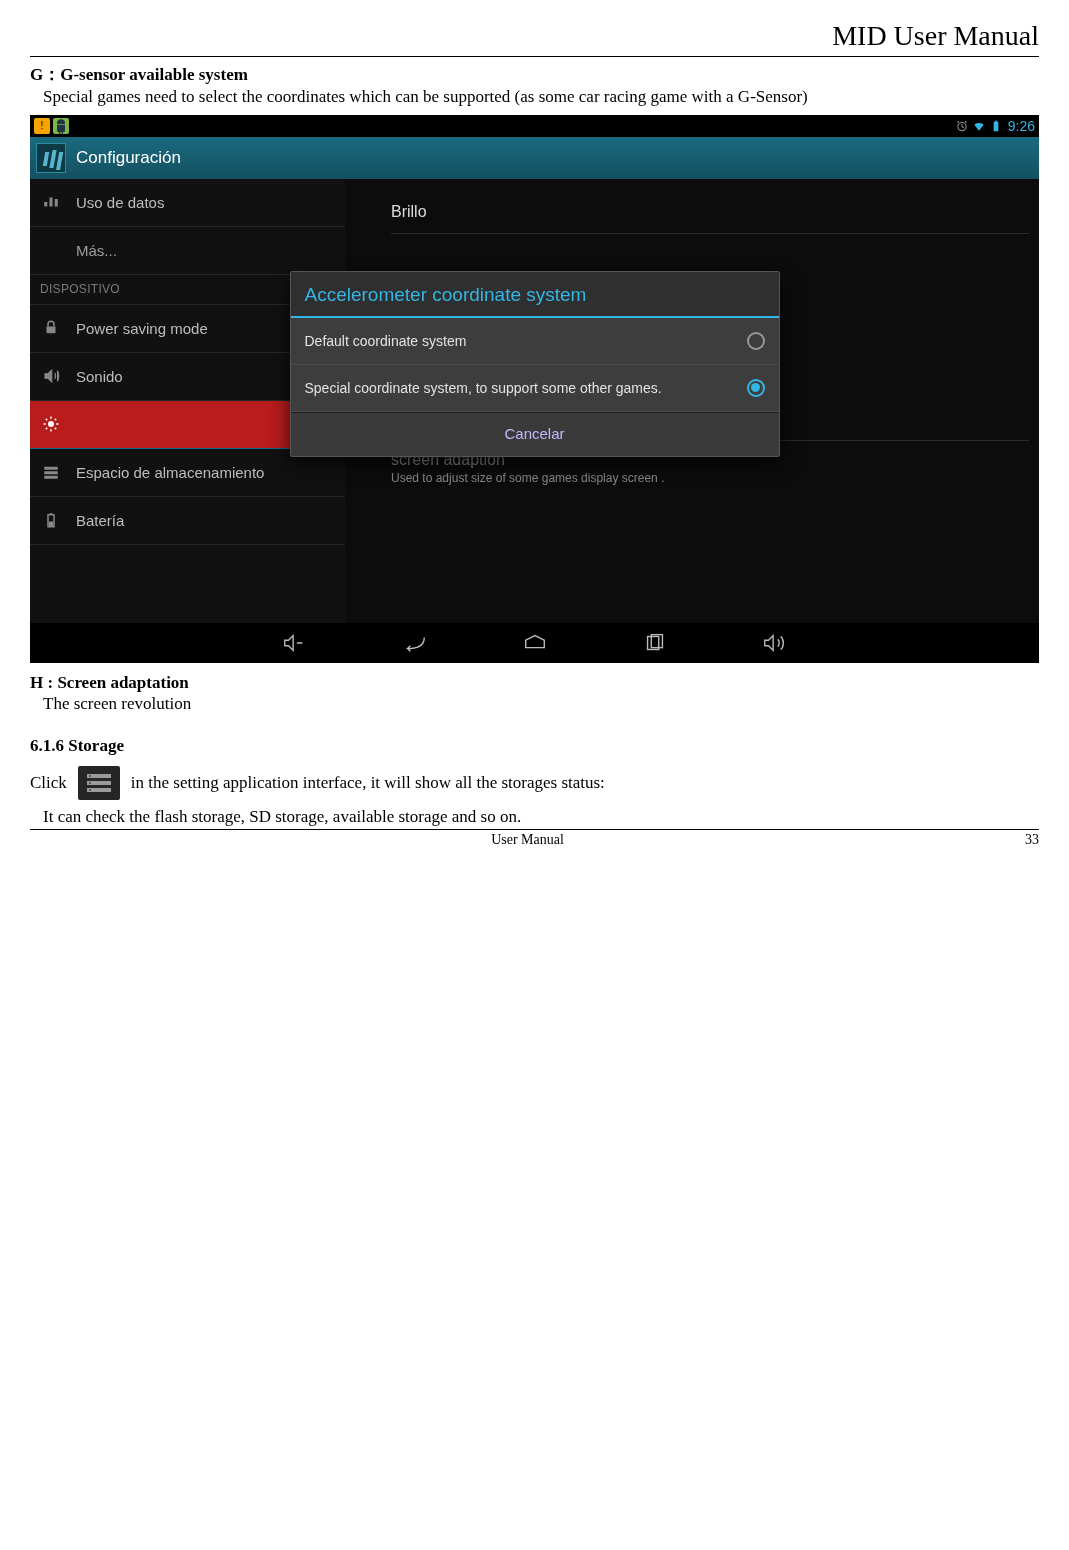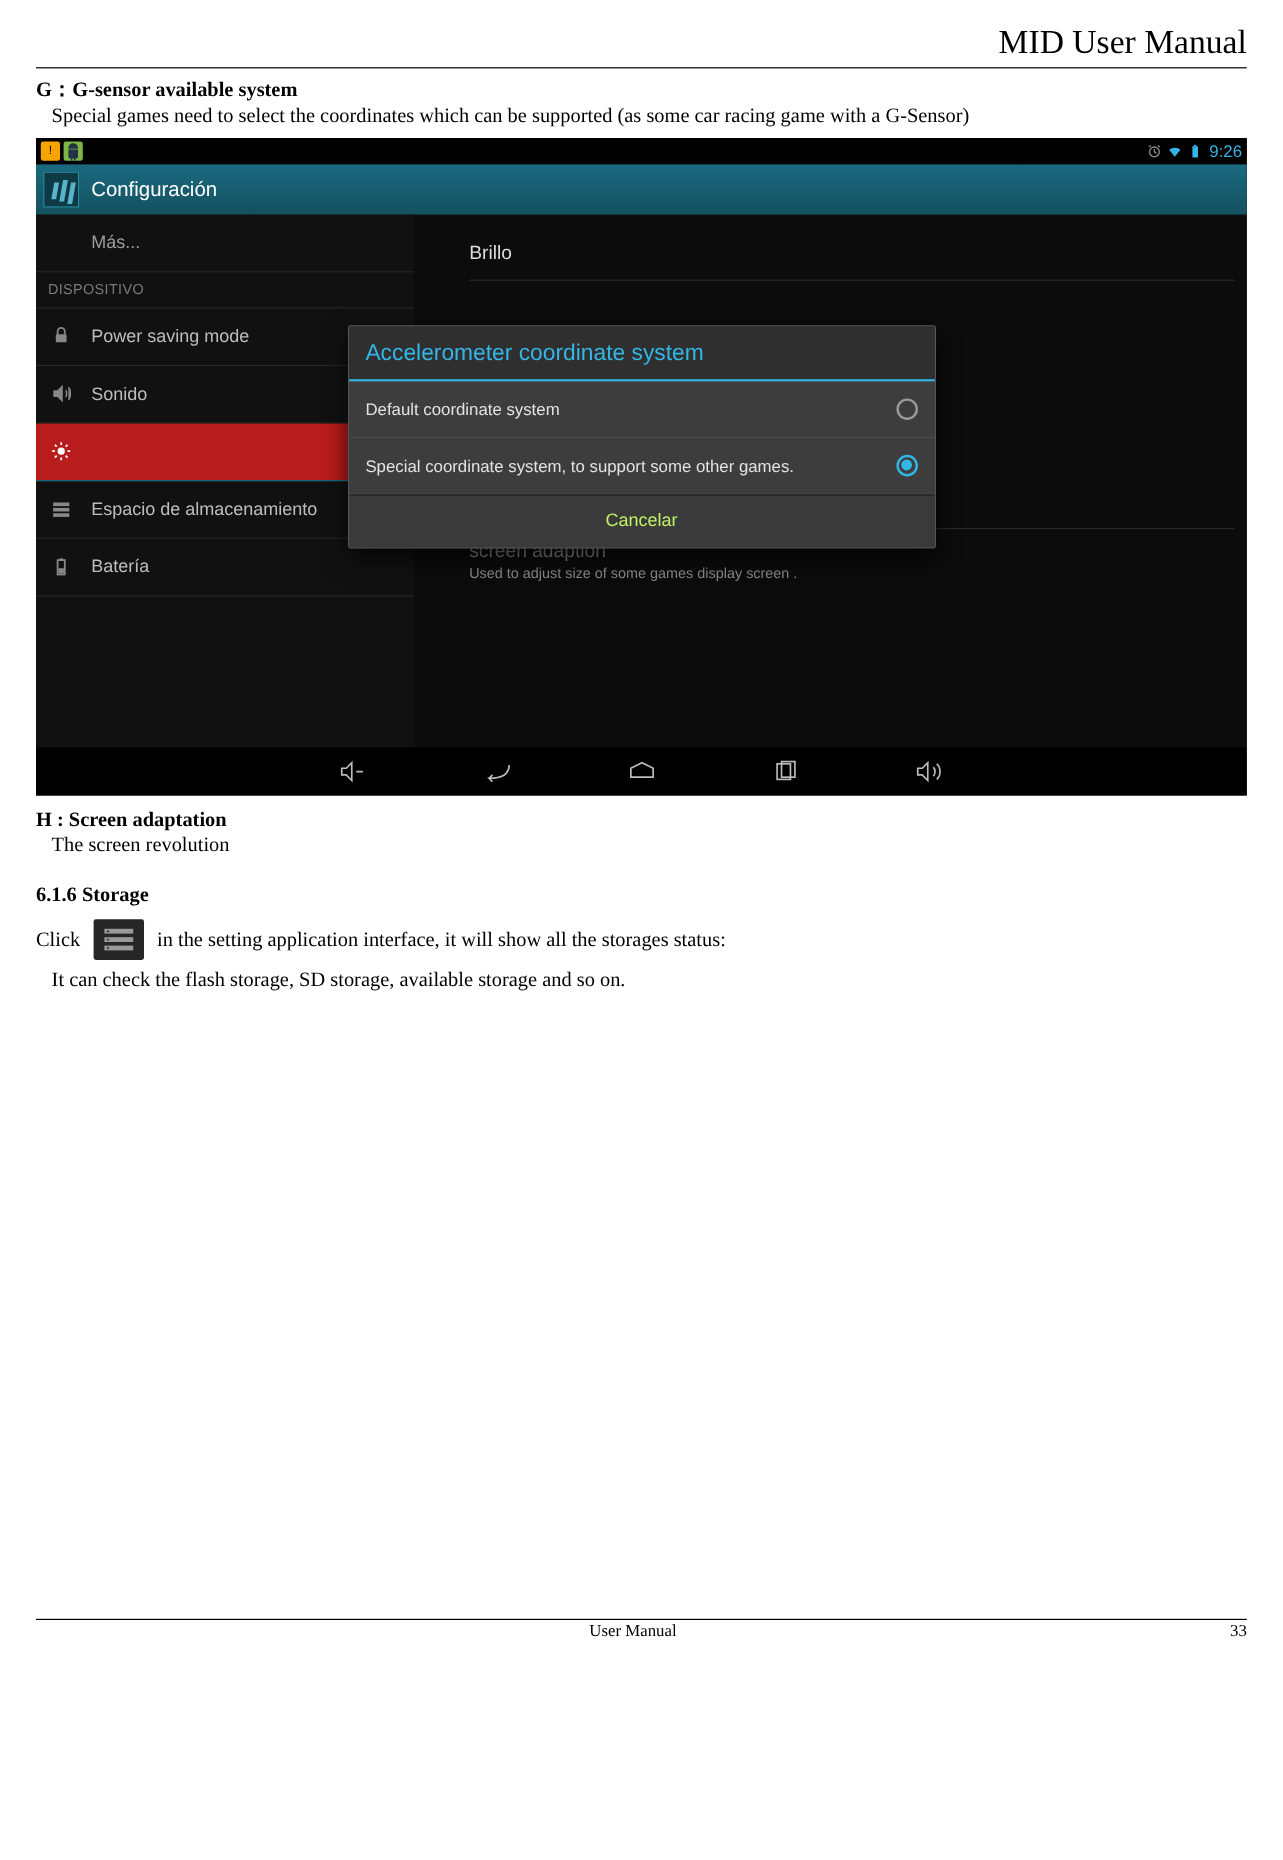--- a/index.html
+++ b/index.html
@@ -133,21 +133,21 @@
     width:18px; height:18px; border:2px solid #999; border-radius:50%;
     display:flex; align-items:center; justify-content:center;
   }
   .radio.on { border-color:#33b5e5; }
   .radio.on::after {
     content:""; width:9px; height:9px; background:#33b5e5; border-radius:50%;
   }
   .dialog-footer {
     text-align:center; padding: 12px 0 14px;
     background:#3a3a3a;
-    color:#bef264; font-size:15px;
+    color:#c4b5fd; font-size:15px;
     border-top:1px solid #222;
   }
   .navbar {
     position:absolute; left:0; right:0; bottom:0; height:40px;
     background:#000;
     display:flex; justify-content:center; align-items:center; gap:94px;
   }
   .nav-icon { color:#bbb; }
   .nav-icon svg { width:26px; height:20px; display:block; }
 
@@ -155,21 +155,20 @@
   .subsection2 { font-weight:bold; font-size:17px; margin-top:20px; }
   .storage-line { display:flex; align-items:center; font-size:17px; margin-top:10px; gap:11px; }
   .storage-icon {
     width:42px; height:34px;
     background:#262626;
     display:inline-flex; align-items:center; justify-content:center;
     border-radius:2px;
   }
   .storage-icon svg { width:28px; height:22px; }
   .doc-footer {
-    margin-top: 520px;
     border-top: 1px solid #000;
     display:flex; justify-content:space-between; align-items:flex-start;
     font-size:14px; padding-top:2px;
   }
   .doc-footer .center { flex:1; text-align:center; }
 </style>
 </head>
 <body>
 
 <div class="doc-header">MID User Manual</div>
@@ -209,20 +208,28 @@
     </div>
   </div>
 
   <div class="titlebar">
     <div class="title-icon"></div>
     <span>Configuración</span>
   </div>
 
   <div class="settings-body">
     <div class="sidebar">
+      <div class="side-item">
+        <span class="side-icon">
+          <svg viewBox="0 0 24 24">
+              <path fill="#888" d="M3 18h4v-6H3zm7 0h4V6h-4zm7 0h4v-10h-4z"></path>
+            </svg>
+        </span>
+        <span>Uso de datos</span>
+      </div>
       <div class="side-item small">
         <span class="side-icon"></span>
         <span>Más...</span>
       </div>
       <div class="side-item section-head">
         <span>DISPOSITIVO</span>
       </div>
       <div class="side-item">
         <span class="side-icon">
           <svg viewBox="0 0 24 24">

